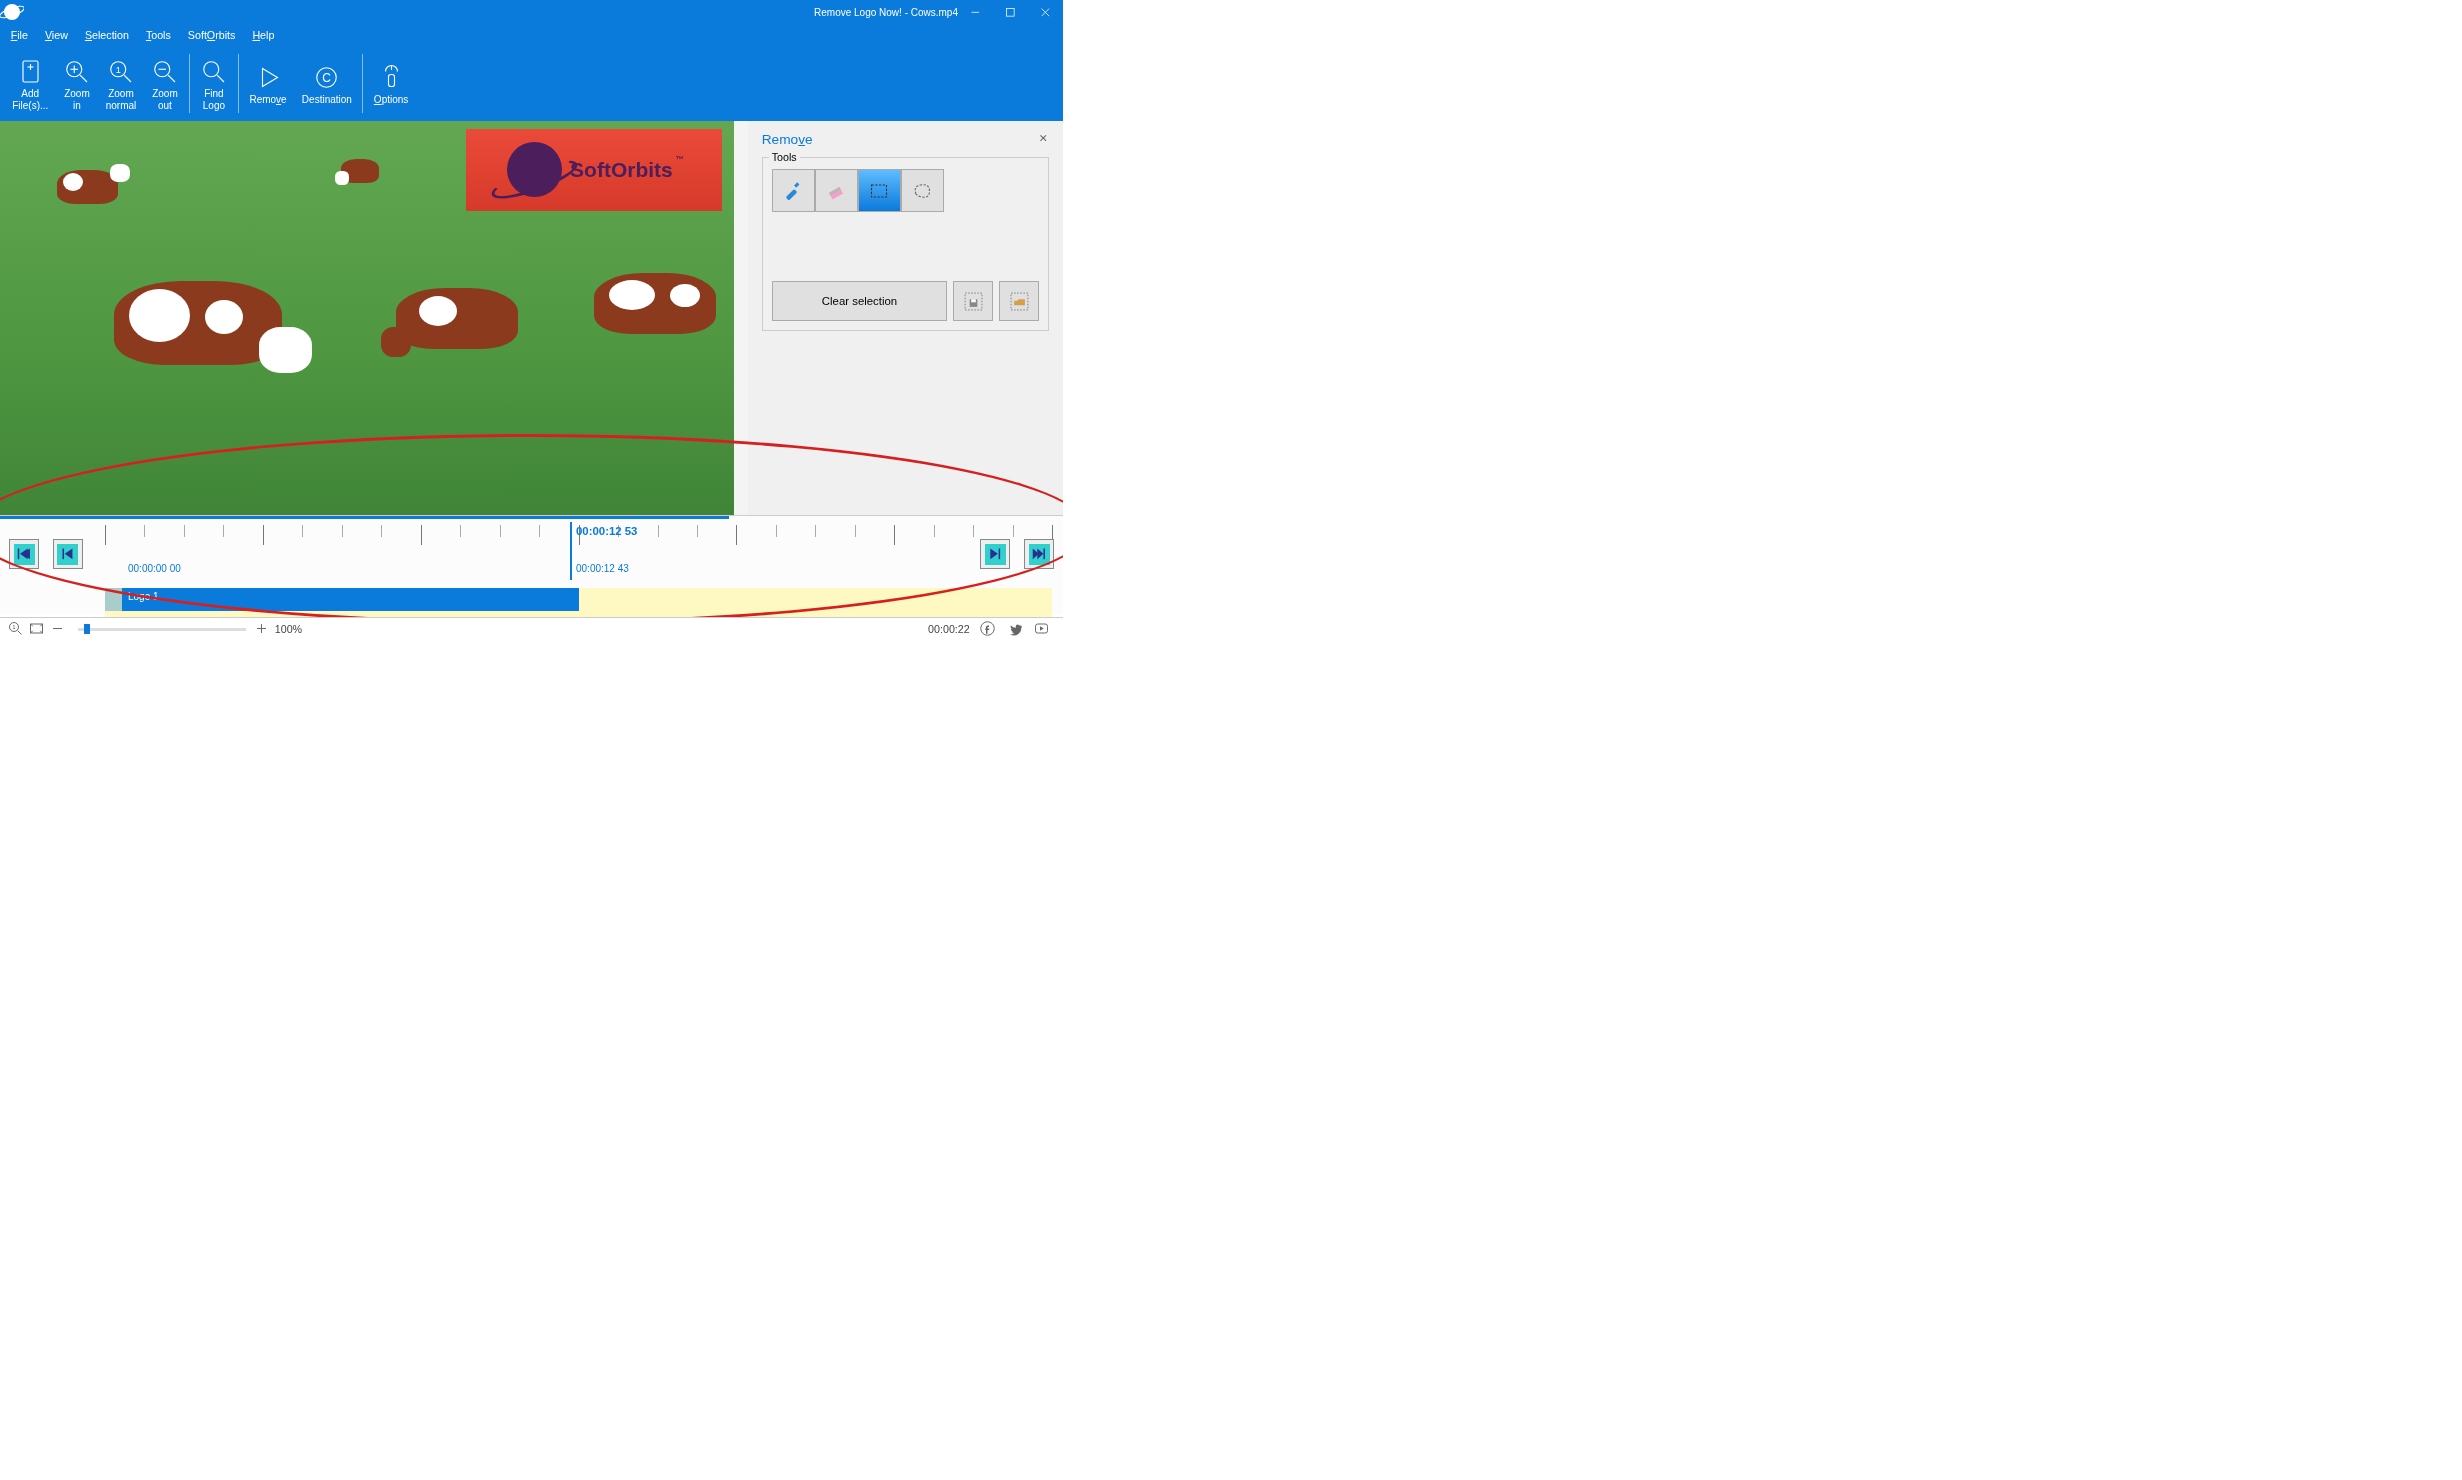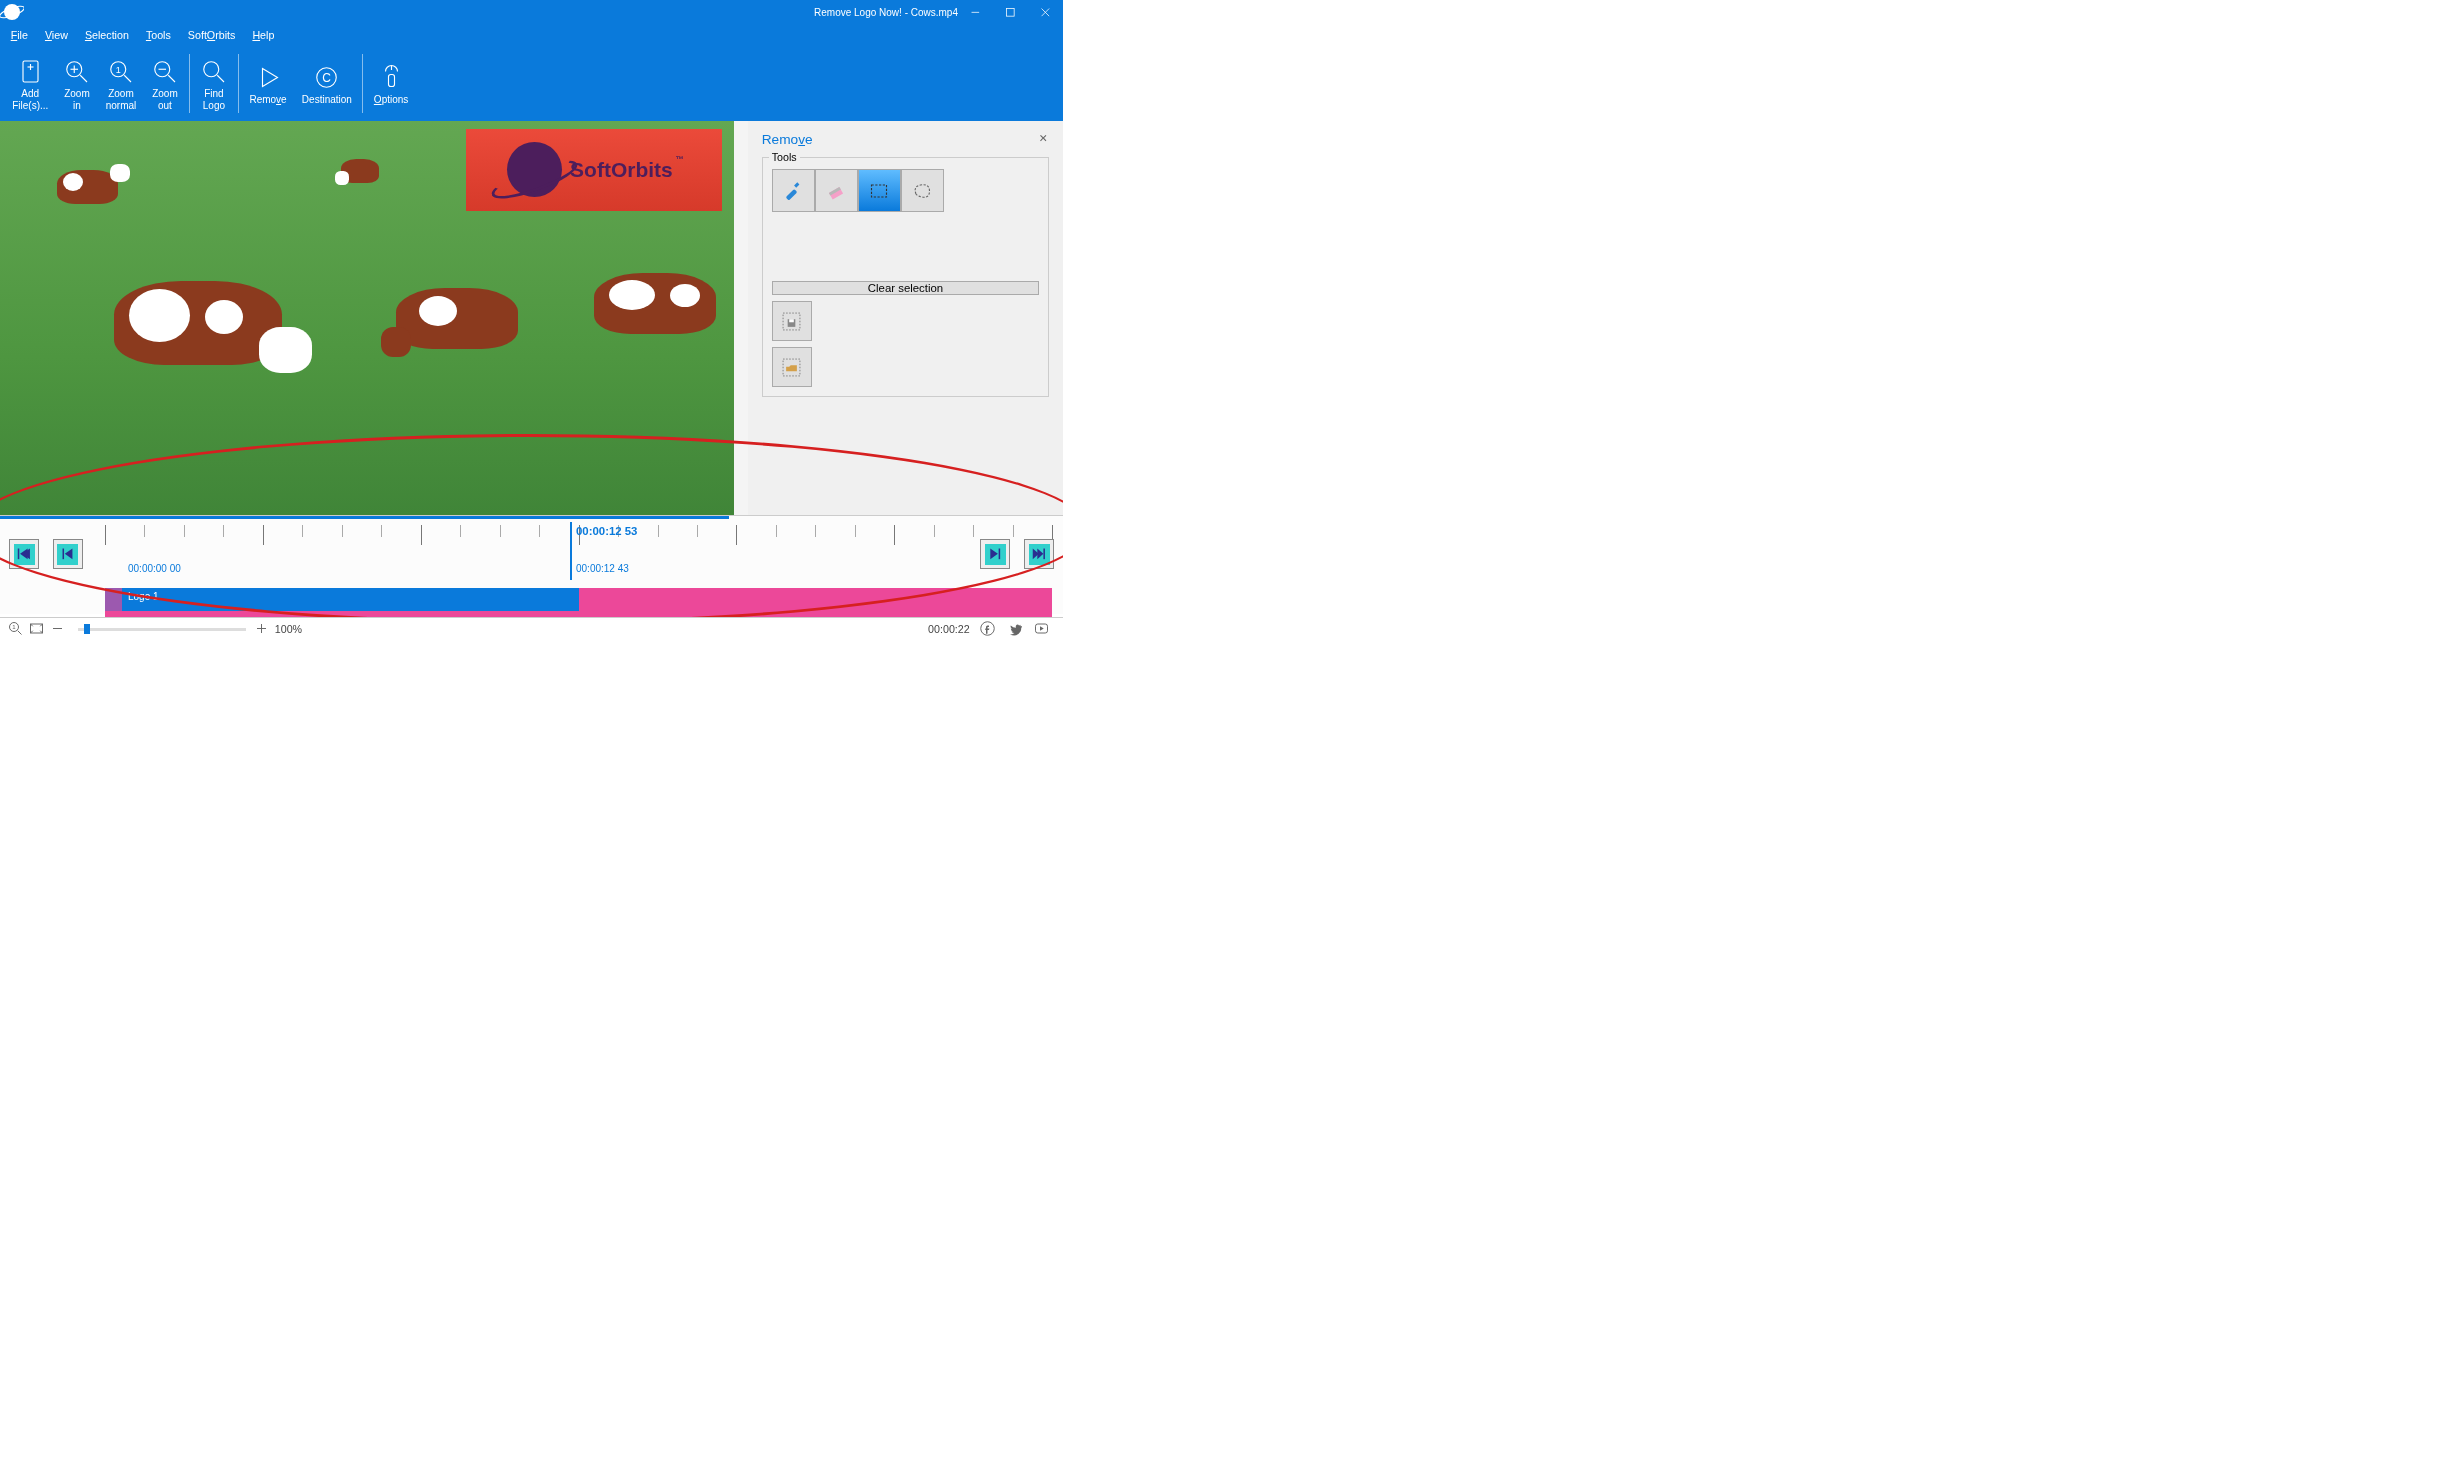--- a/index.html
+++ b/index.html
@@ -42,21 +42,21 @@
 
 .side { width: 315px; background:#f0f0f0; padding: 10.7px 13.7px; position:relative; }
 .side .panel-title { color:#0a7adb; font-size:13.7px; margin-bottom:10.7px; }
 .side .panel-close { position:absolute; top:10.7px; right:13.7px; width:12px; height:12px; cursor:pointer; color:#666; font-size:10.7px; text-align:center; }
 .groupbox { border:0.8px solid #ccc; padding: 10.7px 9px 9px; margin-bottom:10.7px; position:relative; }
 .groupbox .legend { position:absolute; top:-7.6px; left:6px; background:#f0f0f0; padding:0 3px; font-size:10.7px; }
 .tool-row { display:flex; gap:0; }
 .tool-btn { width:43px; height:43px; border:0.8px solid #aaa; background:#e0e0e0; display:flex; align-items:center; justify-content:center; cursor:pointer; }
 .tool-btn.active { background: linear-gradient(#5fbcff, #0a7adb); }
 .tool-btn svg { width:24px; height:24px; }
-.clear-row { display:flex; gap:6px; margin-top:69px;flex-direction:column; }
+.clear-row { display:flex; gap:6px; margin-top:69px; }
 .clear-btn { flex:1; height:40px; border:0.8px solid #aaa; background:#e0e0e0; font-size:11.4px; cursor:pointer; }
 .small-btn { width:40px; height:40px; border:0.8px solid #aaa; background:#e0e0e0; display:flex; align-items:center; justify-content:center; cursor:pointer; }
 .small-btn svg { width:23px; height:23px; }
 .dest-box { width:100%; height:52px; border:0.8px solid #aaa; background:#fff; padding:4.6px; font-size:10.7px; resize:none; }
 .browse-row { display:flex; justify-content:center; margin-top:7.6px; }
 .browse-btn { width:107px; height:24px; border:0.8px solid #888; background:#ddd; font-size:10.7px; cursor:pointer; }
 
 
 .timeline-wrap { height:99px; border-top:0.8px solid #ccc; position:relative; background:#fcfcfc; }
 .timeline-top { height:3px; background:#0a7adb; position:absolute; top:0; left:0; width:729px; }
@@ -66,21 +66,21 @@
 .nav-btns-left { position:absolute; top:23px; left:9px; display:flex; gap:13.7px; }
 .nav-btns-right { position:absolute; top:23px; right:9px; display:flex; gap:13.7px; }
 .nav-btn { width:30px; height:30px; border:1.5px solid #888; background:#eee; display:flex; align-items:center; justify-content:center; cursor:pointer; }
 .nav-btn .inner { width:21px; height:21px; background:#31d0cc; display:flex; align-items:center; justify-content:center; }
 .nav-btn svg { width:13.7px; height:13.7px; fill:#2a2e90; }
 .ts-label { position:absolute; font-size:10px; color:#0a7adb; }
 .ts-start { top:47px; left:108px;margin-left:20px; }
 .ts-marker-top { top:9px; left:576px; font-weight:bold; font-size:11.4px; }
 .ts-marker-bot { top:47px; left:576px; }
 .playhead { position:absolute; top:6px; left:570px; width:1.5px; height:58px; background:#0a7adb; }
-.logo-track { position:absolute; top:72px; left:105px; right:10.7px; height:29px; background:#ec4899; }
+.logo-track { position:absolute; top:72px; left:105px; right:10.7px; height:29px; background:#fef9c3; }
 .logo-clip { position:absolute; top:0; left:17px; height:23px; width:457px; background:#0a7adb; color:#fff; font-size:10px; padding:3px 6px; }
 .logo-clip .clip-border { position:absolute; left:-17px; top:0; width:17px; height:23px; background:#0a7adb; opacity:0.35; }
 
 
 .annotation { position:absolute; border:3.8px solid #d62020; border-radius:50%; pointer-events:none; }
 
 
 .statusbar { position:absolute; bottom:0; left:0; right:0; height:23px; border-top:0.8px solid #ccc; display:flex; align-items:center; padding:0 7.6px; font-size:10.7px; color:#444; background:#fff; }
 .statusbar .sb-icon { margin-right:6px; cursor:pointer; }
 .statusbar .sb-icon svg { width:15px; height:15px; stroke:#666; fill:none; stroke-width:1.3; }

